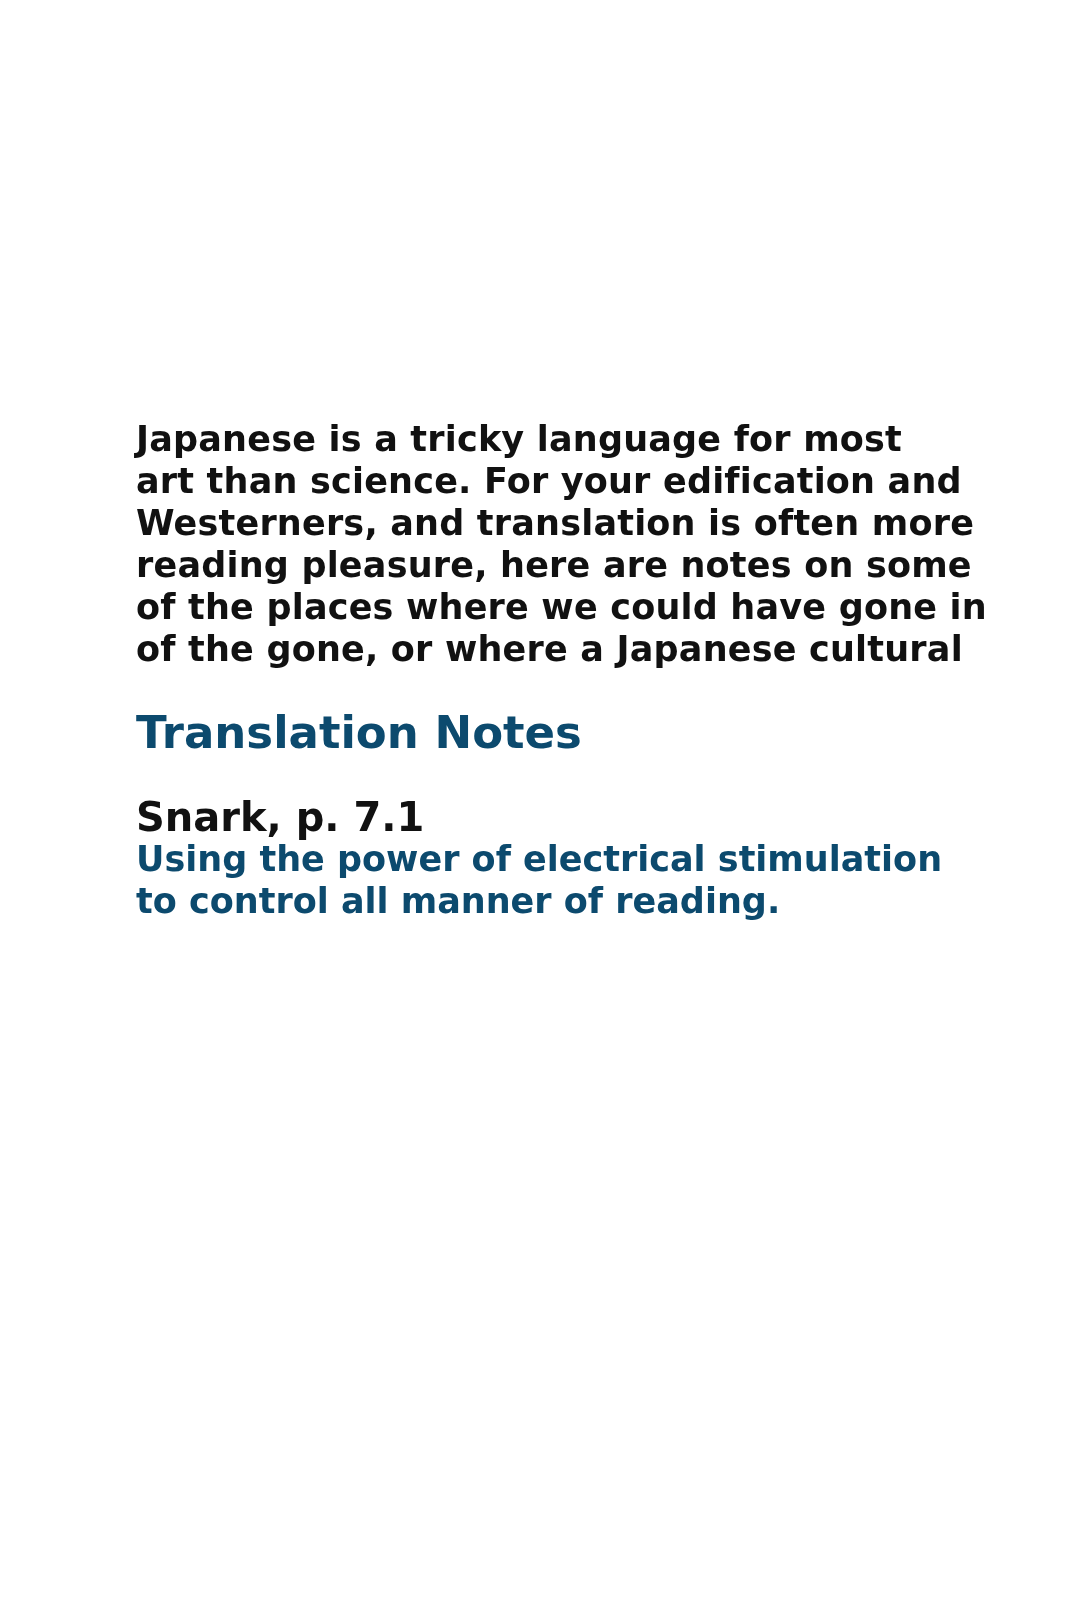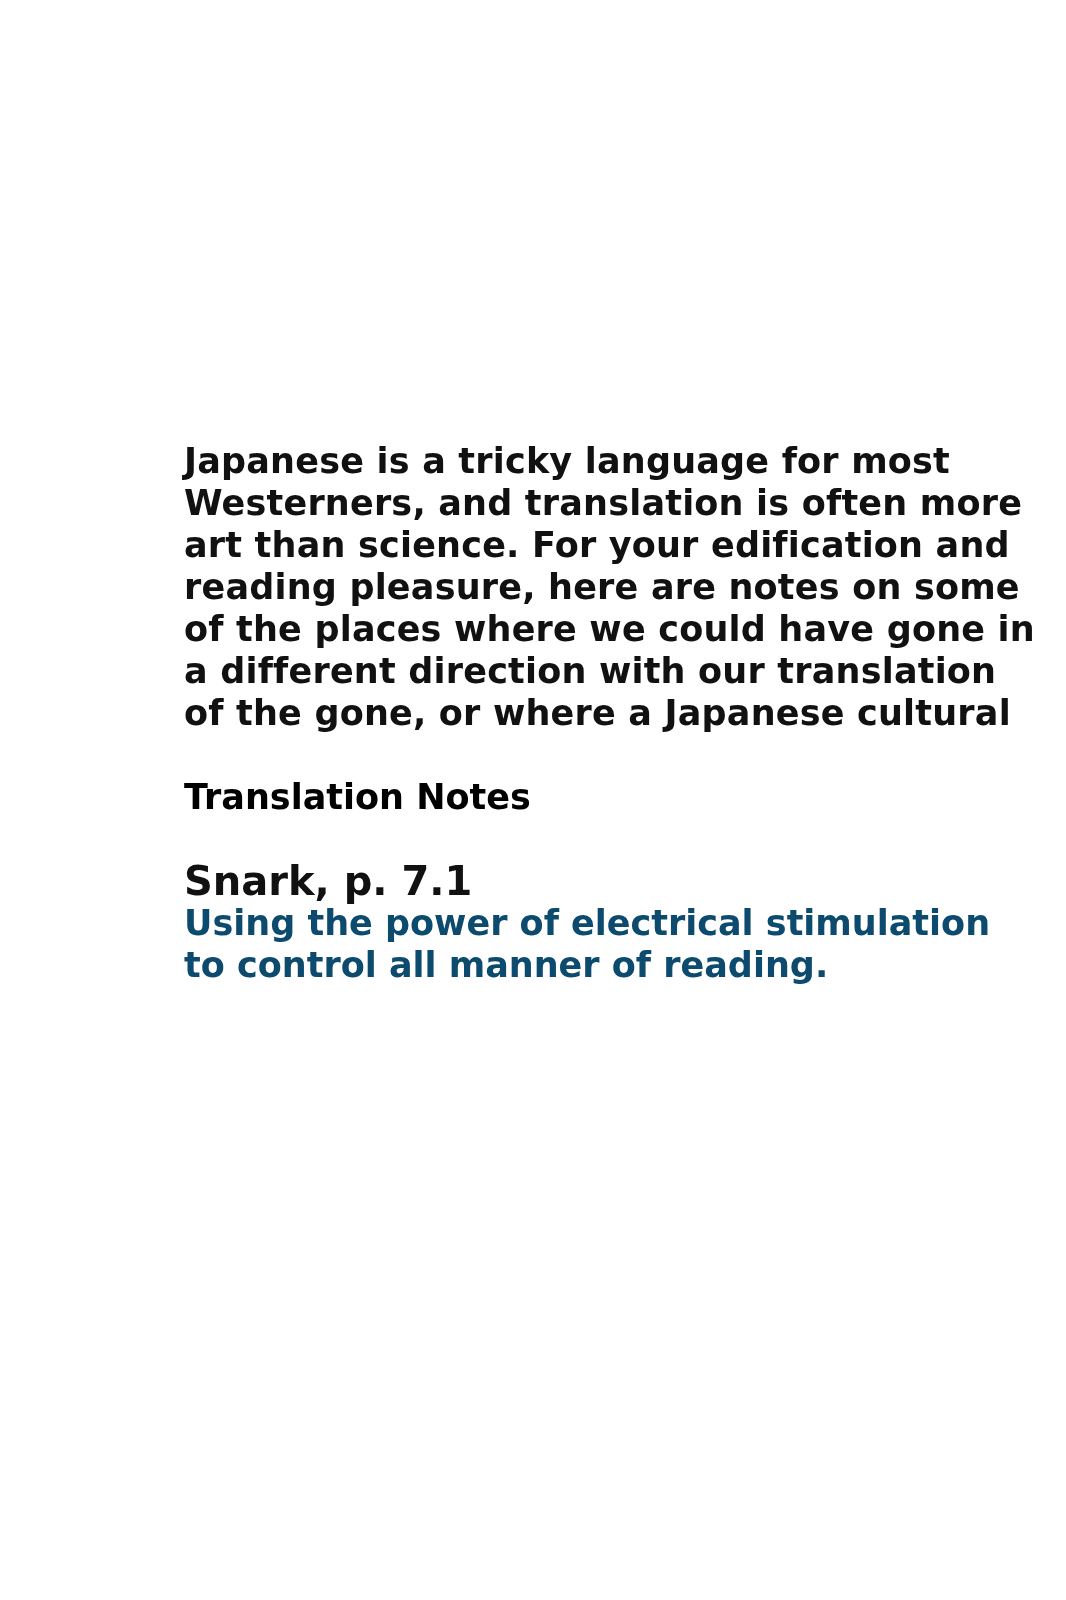--- a/index.html
+++ b/index.html
@@ -11,40 +11,39 @@
     position: relative;
     width: 1066px;
     height: 1600px;
     background: #ffffff;
     overflow: hidden;
     font-family: "DejaVu Sans", sans-serif;
   }
   .content {
     position: absolute;
     left: 136px;
-    top: 440px;
+    top: 418px;
     width: 790px;
-    margin-left: 48px;
   }
   .para {
     font-size: 35px;
     line-height: 42px;
     color: #111111;
     font-weight: 600;
     letter-spacing: 0.2px;
     margin: 0;
   }
   .para-line {
     display: block;
     white-space: nowrap;
   }
   .section-heading {
-    font-size: 35px;
+    font-size: 45px;
     line-height: 42px;
-    color: #000000;
+    color: #0c4a6e;
     font-weight: 600;
     margin: 0;
     padding-top: 42px;
     white-space: nowrap;
   }
   .note-block {
     padding-top: 42px;
   }
   .note-title {
     font-size: 40px;
@@ -67,25 +66,24 @@
   }
 </style>
 </head>
 <body>
 
 <div class="page">
   <div class="content">
 
     <p class="para">
       <span class="para-line">Japanese is a tricky language for most</span>
+      <span class="para-line">art than science. For your edification and</span>
       <span class="para-line">Westerners, and translation is often more</span>
-      <span class="para-line">art than science. For your edification and</span>
       <span class="para-line">reading pleasure, here are notes on some</span>
       <span class="para-line">of the places where we could have gone in</span>
-      <span class="para-line">a different direction with our translation</span>
       <span class="para-line">of the gone, or where a Japanese cultural</span>
     </p>
 
     <h2 class="section-heading">Translation Notes</h2>
 
     <div class="note-block">
       <div class="note-title">Snark, p. 7.1</div>
       <p class="note-body">
         <span class="note-line">Using the power of electrical stimulation</span>
         <span class="note-line">to control all manner of reading.</span>

